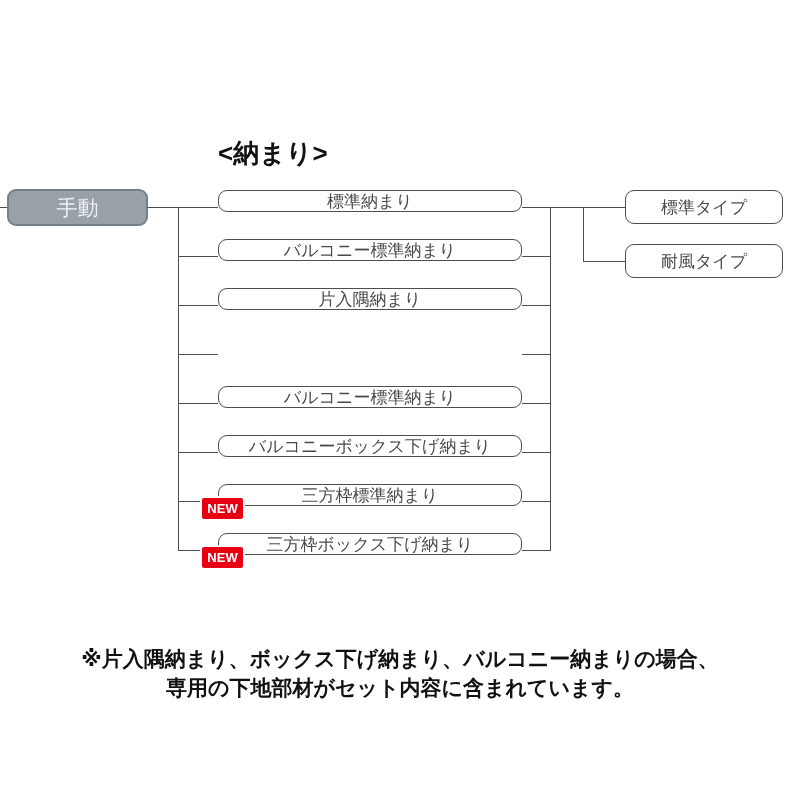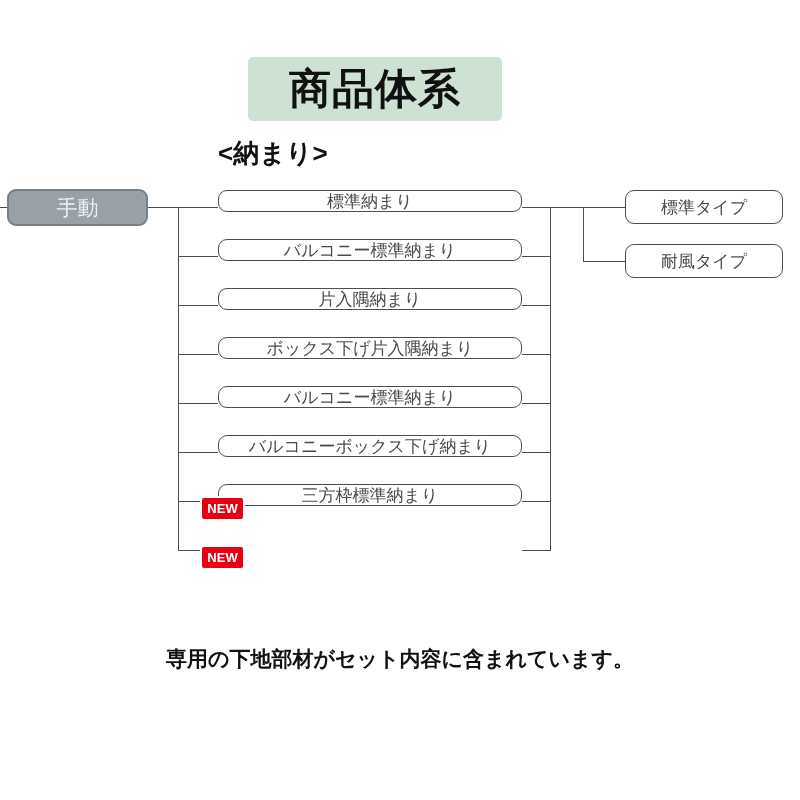--- a/index.html
+++ b/index.html
@@ -73,21 +73,20 @@
     text-align: center;
     font-size: 21px; font-weight: bold; color: #111111;
     line-height: 29px;
   }
 </style>
 </head>
 <body>
 
 <div class="canvas">
 
-  <div class="title">商品体系</div>
 
   <div class="col-header fitting-header">&lt;納まり&gt;</div>
 
   <div class="root-node">手動</div>
 
   <div class="line h" style="left:0;top:207px;width:7px"></div>
   <div class="line h" style="left:148px;top:207px;width:70px"></div>
   <div class="line v" style="left:178px;top:207px;height:344px"></div>
   <div class="line h" style="left:178px;top:256px;width:40px"></div>
   <div class="line h" style="left:178px;top:305px;width:40px"></div>
@@ -107,28 +106,29 @@
   <div class="line h" style="left:522px;top:550px;width:28px"></div>
   <div class="line v" style="left:550px;top:207px;height:344px"></div>
 
   <div class="line h" style="left:550px;top:207px;width:75px"></div>
   <div class="line v" style="left:583px;top:207px;height:55px"></div>
   <div class="line h" style="left:583px;top:261px;width:42px"></div>
 
   <div class="node fitting" style="top:190px">標準納まり</div>
   <div class="node fitting" style="top:239px">バルコニー標準納まり</div>
   <div class="node fitting" style="top:288px">片入隅納まり</div>
-  <div class="node fitting" style="top:337px">ボックス下げ片入隅納まり</div>
   <div class="node fitting" style="top:386px">バルコニー標準納まり</div>
   <div class="node fitting" style="top:435px">バルコニーボックス下げ納まり</div>
   <div class="node fitting" style="top:484px">三方枠標準納まり</div>
+  <div class="node fitting" style="top:533px">三方枠ボックス下げ納まり</div>
 
   <div class="badge" style="top:474px">NEW</div>
   <div class="badge" style="top:523px">NEW</div>
 
   <div class="node shutter" style="top:190px">標準タイプ</div>
   <div class="node shutter" style="top:244px">耐風タイプ</div>
 
   <div class="footnote">
+    <div>※片入隅納まり、ボックス下げ納まり、バルコニー納まりの場合、</div>
     <div>専用の下地部材がセット内容に含まれています。</div>
   </div>
 
 </div>
 
 </body></html>

